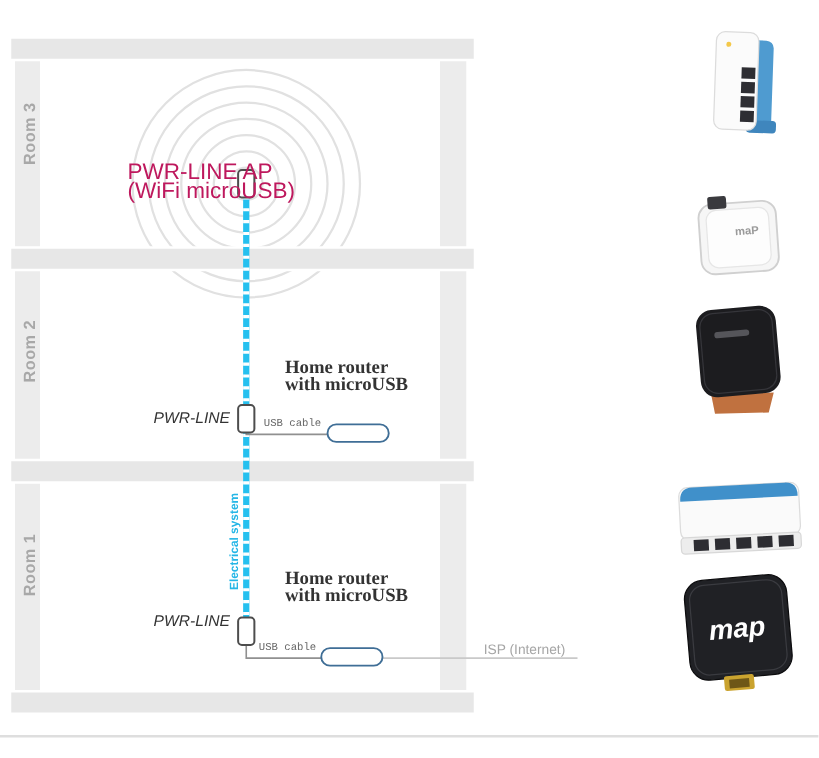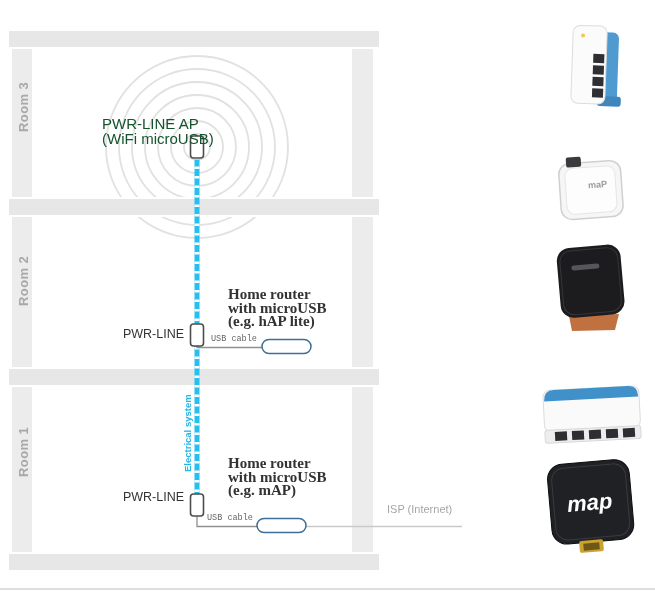--- a/index.html
+++ b/index.html
@@ -3,31 +3,31 @@
 <meta charset="utf-8">
 <style>
   html,body{margin:0;padding:0;background:#fff;}
   .canvas{
     position:relative;width:655px;height:606px;background:#ffffff;overflow:hidden;
     font-family:"Liberation Sans",sans-serif;color:#333;
   }
   svg text{font-family:"Liberation Sans",sans-serif;}
   .diagram-svg{position:absolute;left:0;top:0;}
   .lbl{position:absolute;white-space:nowrap;}
-  .ap-label{left:102px;top:116px;font-size:15px;line-height:15px;color:#14532d;}
-  .device-label{position:absolute;width:80px;text-align:right;font-size:12.5px;color:#333;}
+  .ap-label{left:102px;top:130px;font-size:18px;line-height:15px;color:#be185d;}
+  .device-label{position:absolute;width:80px;text-align:right;font-size:12.5px;color:#333;font-style:italic;}
   .device-label.r2{left:104px;top:327px;}
   .device-label.r1{left:104px;top:490px;}
   .router-block{position:absolute;width:120px;text-align:left;font-weight:bold;font-size:15px;line-height:13.5px;color:#333;font-family:Liberation Serif, serif;}
   .router-block.r2{left:228px;top:288px;}
   .router-block.r1{left:228px;top:457px;}
   .usb-label{position:absolute;font-size:8.5px;color:#666;font-family:Liberation Mono, monospace;}
   .usb-label.r2{left:211px;top:334px;}
   .usb-label.r1{left:207px;top:513px;}
-  .isp-label{position:absolute;left:387px;top:503px;font-size:11px;color:#a6a6a6;}
+  .isp-label{position:absolute;left:387px;top:514px;font-size:11px;color:#a6a6a6;}
   .vlabel{position:absolute;transform-origin:0 0;transform:rotate(-90deg);white-space:nowrap;}
   .room-label{font-size:13px;font-weight:bold;color:#a8a8a8;letter-spacing:0.4px;}
   .room-label.r3{left:16px;top:132px;}
   .room-label.r2{left:16px;top:306px;}
   .room-label.r1{left:16px;top:477px;}
   .elec-label{left:182px;top:472px;font-size:9.5px;font-weight:bold;color:#25b6e6;}
   .product{position:absolute;}
   .p1{left:552px;top:20px;}
   .p2{left:550px;top:150px;}
   .p3{left:545px;top:240px;}
@@ -84,29 +84,27 @@
 
   <div class="lbl ap-label">
     <div>PWR-LINE AP</div>
     <div>(WiFi microUSB)</div>
   </div>
 
   <div class="device-label r2">PWR-LINE</div>
   <div class="router-block r2">
     <div>Home router</div>
     <div>with microUSB</div>
-    <div>(e.g. hAP lite)</div>
   </div>
   <div class="usb-label r2">USB cable</div>
 
   <div class="device-label r1">PWR-LINE</div>
   <div class="router-block r1">
     <div>Home router</div>
     <div>with microUSB</div>
-    <div>(e.g. mAP)</div>
   </div>
   <div class="usb-label r1">USB cable</div>
   <div class="isp-label">ISP (Internet)</div>
 
   <div class="vlabel elec-label">Electrical system</div>
 
   <svg class="product p1" width="90" height="94" viewBox="0 0 90 94">
     <g transform="rotate(2 45 46)">
       <rect x="44" y="12" width="22" height="72" rx="6" fill="#4f9bd0"></rect>
       <rect x="46" y="76" width="24" height="10" rx="3" fill="#3f86bd"></rect>

